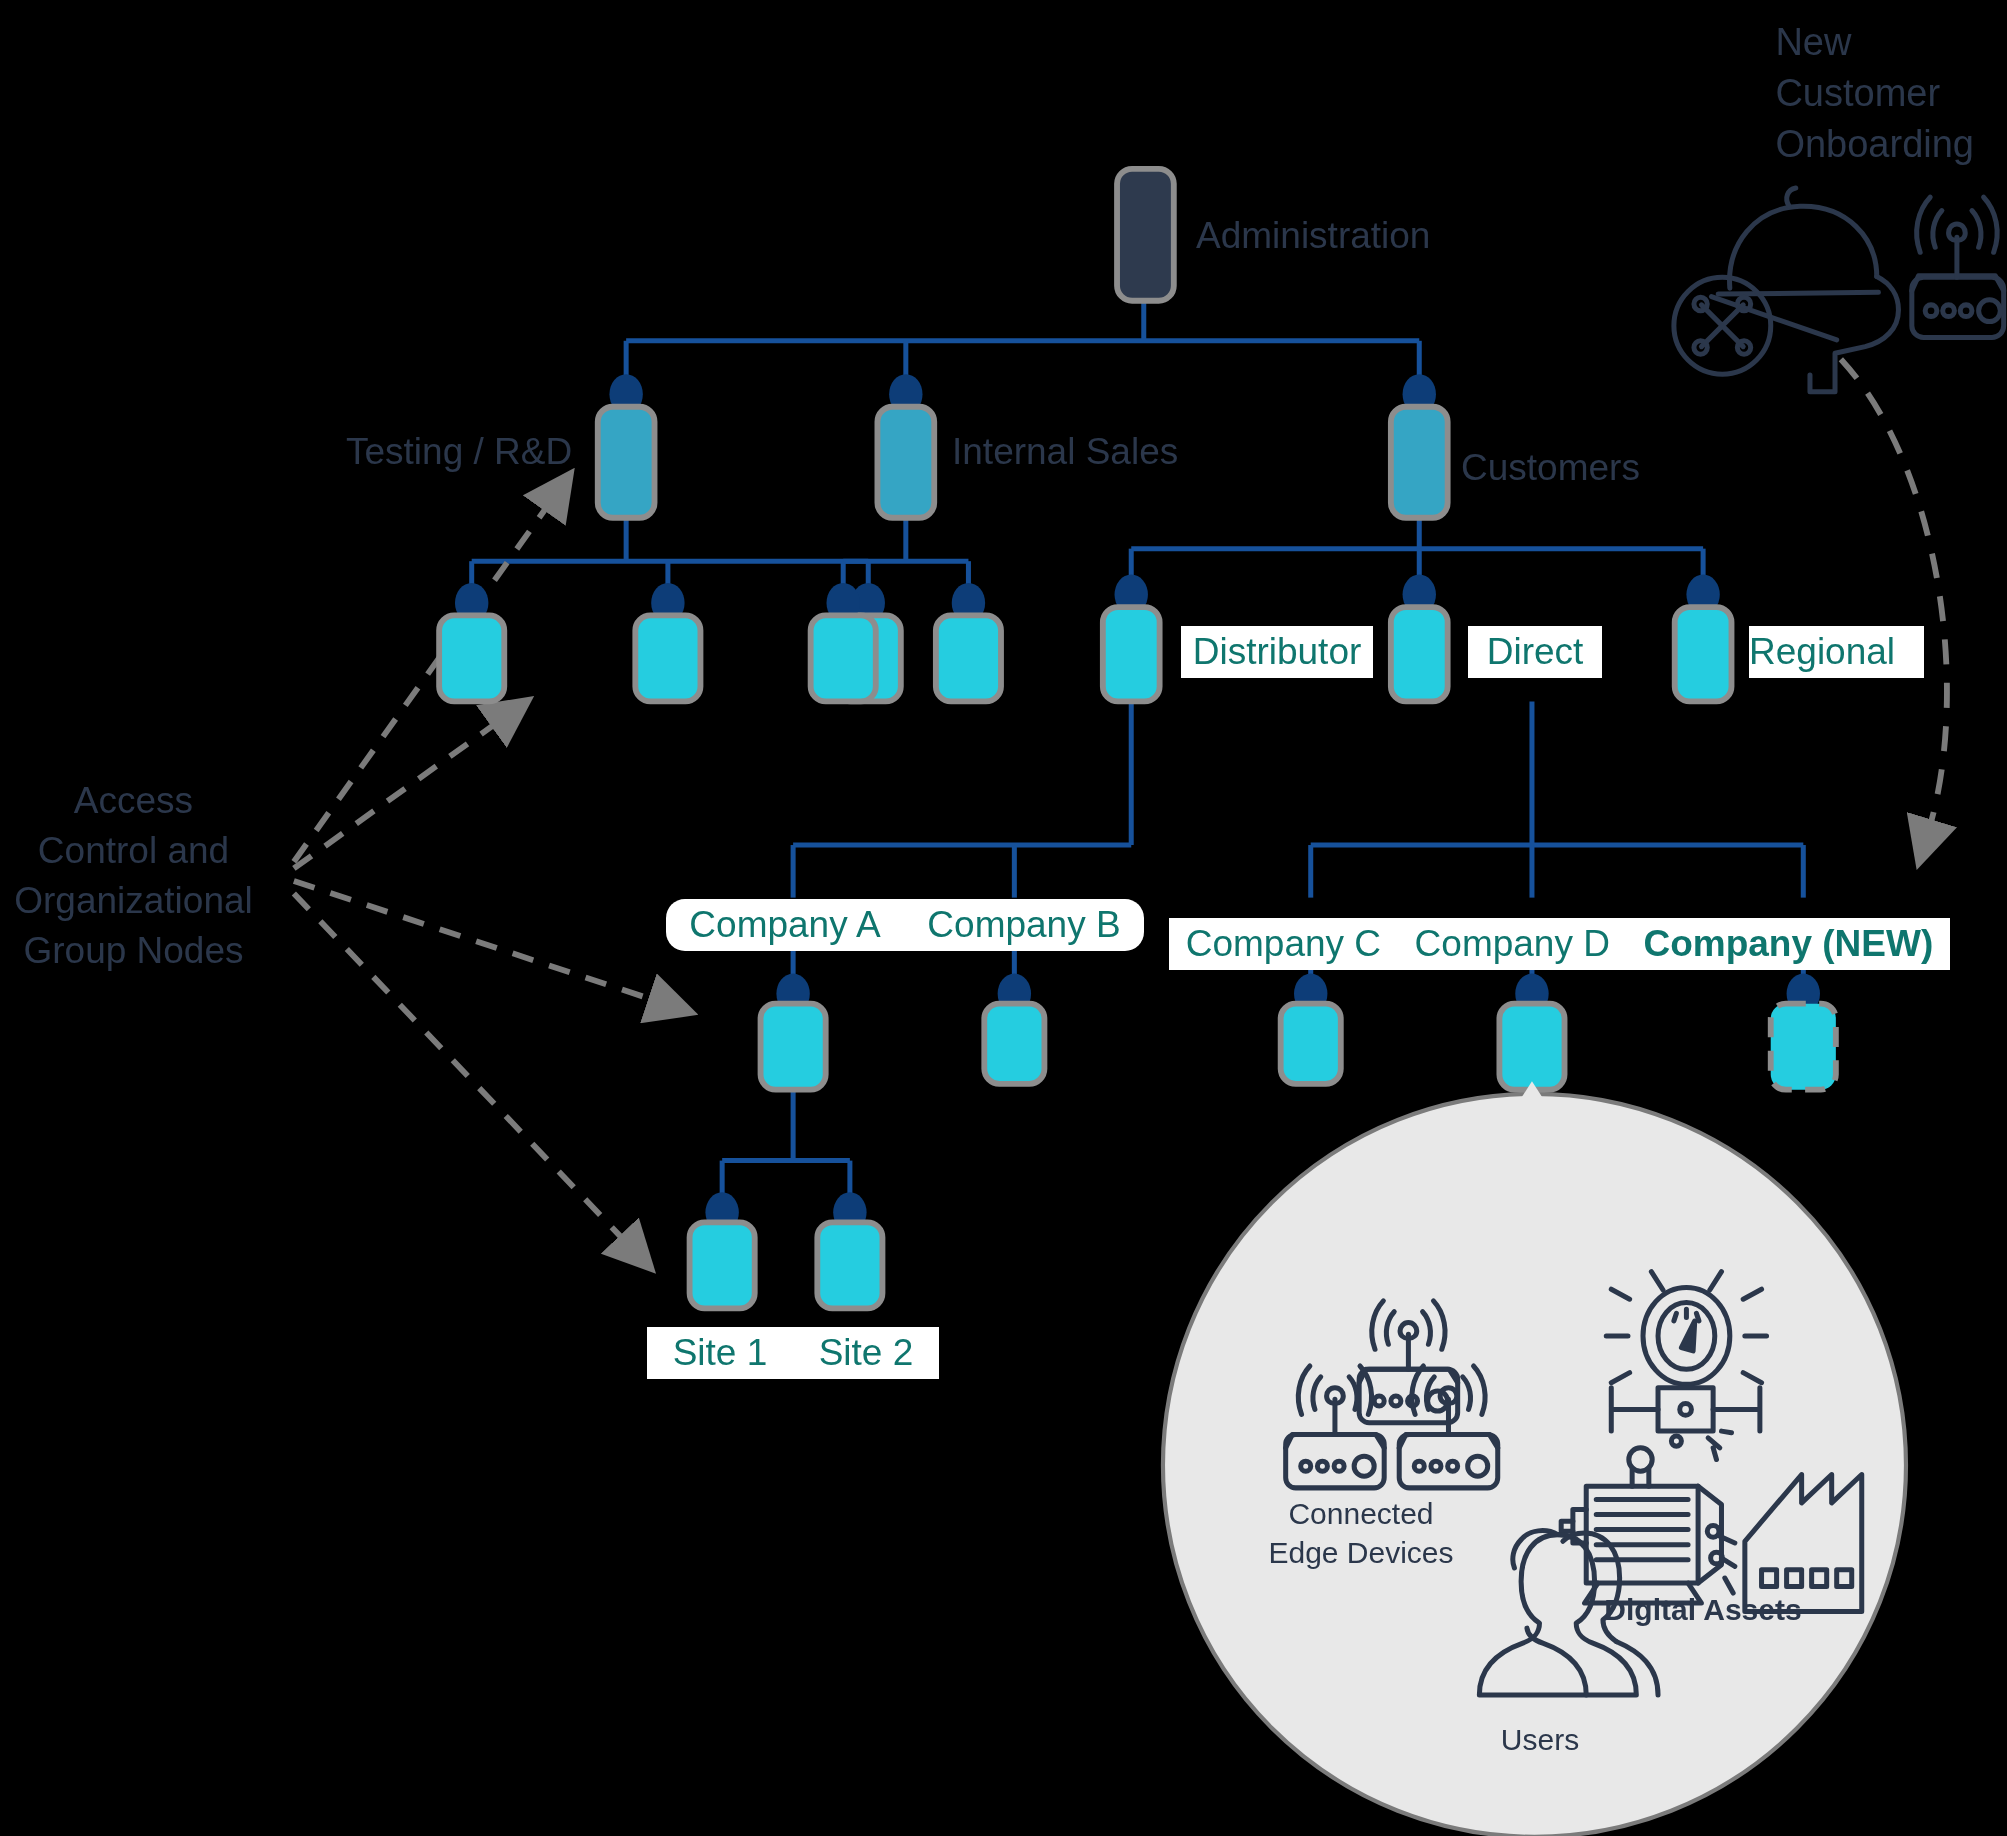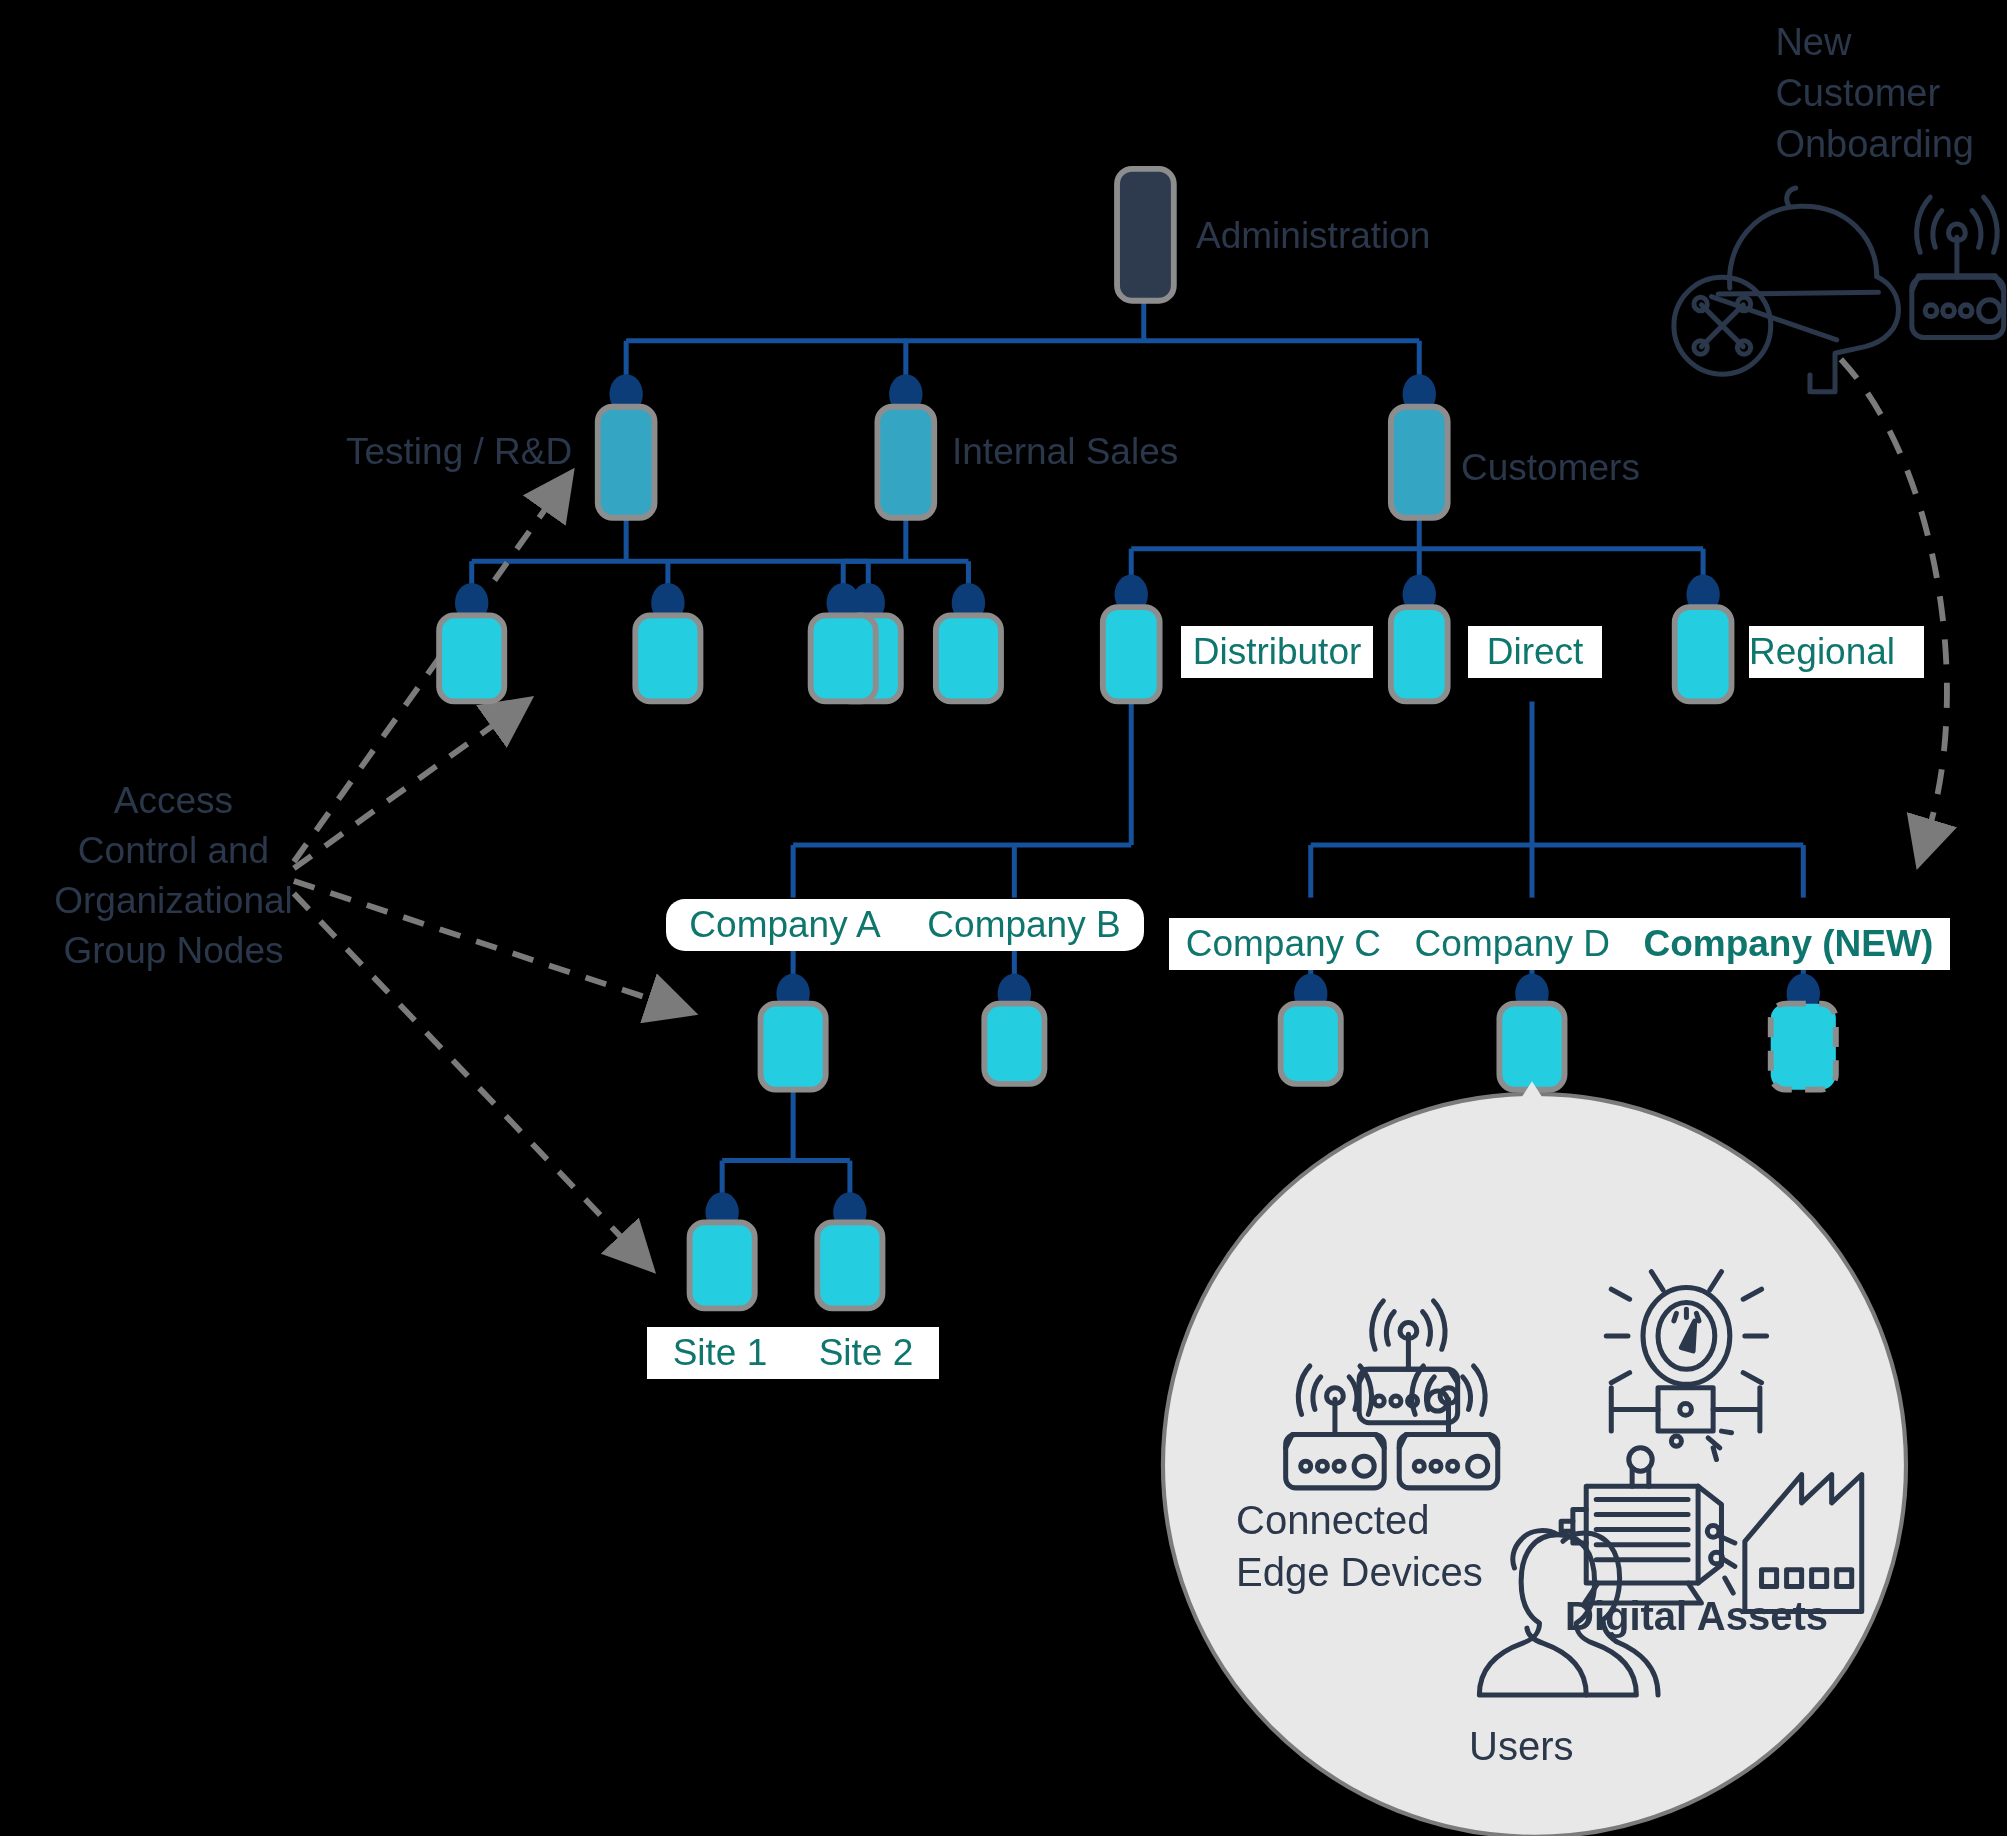--- a/index.html
+++ b/index.html
@@ -12,23 +12,23 @@
        white-space:nowrap;}
   .plainlabel{font-size:37px;line-height:1.15;}
   .boxrow{position:absolute;background:#ffffff;display:flex;align-items:center;
           height:52px;}
   .boxrow span{color:#0f766e;font-size:37px;font-family:"Liberation Sans",sans-serif;
                text-align:center;}
   .bold{font-weight:bold;}
   .title-onboard{position:absolute;color:#2b374b;font-weight:normal;font-size:38px;
                  line-height:1.35;text-align:left;}
   .sidecap{position:absolute;color:#2b374b;font-size:37px;line-height:1.35;
-           text-align:center;margin-left:40px;}
-  .bubbletext{position:absolute;color:#2b374b;font-size:40px;line-height:1.3;
-              text-align:left;}
+           text-align:center;}
+  .bubbletext{position:absolute;color:#2b374b;font-size:30px;line-height:1.3;
+              text-align:center;}
 </style>
 </head>
 <body>
 
 <div id="stage">
 
   <svg class="layer" viewBox="0 0 2404 2200">
     <defs>
       <marker id="ah" markerWidth="9" markerHeight="9" refX="2" refY="4.5" orient="auto">
         <path d="M0,0 L9,4.5 L0,9 z" fill="#7b7b7b"></path>

